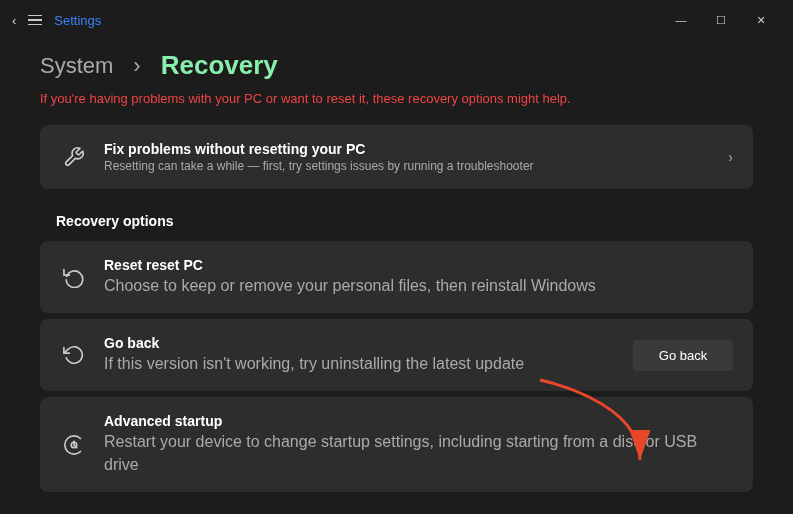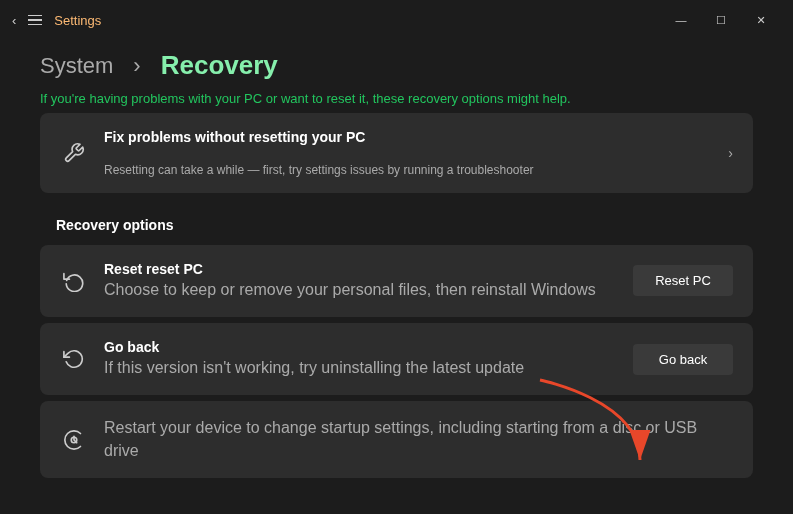--- a/index.html
+++ b/index.html
@@ -34,21 +34,21 @@
       gap: 3px;
     }
     .title-bar-hamburger span {
       display: block;
       width: 14px;
       height: 1.5px;
       background: #cccccc;
     }
     .title-bar-title {
       font-size: 13px;
-      color: #fdba74;
+      color: #3b82f6;
       flex: 1;
     }
     .title-bar-controls {
       display: flex;
       gap: 0;
       margin-left: auto;
     }
     .title-bar-btn {
       width: 40px;
       height: 32px;
@@ -81,42 +81,42 @@
       font-size: 22px;
       color: #aaaaaa;
     }
     .breadcrumb-current {
       font-size: 26px;
       font-weight: 600;
       color: #86efac;
     }
     .description {
       font-size: 13px;
-      color: #22c55e;
-      margin-bottom: 4px;
+      color: #ef4444;
+      margin-bottom: 16px;
       line-height: 1.5;
     }
     .fix-card {
       background: #2d2d2d;
       border-radius: 8px;
       padding: 16px 20px;
       display: flex;
       align-items: center;
       gap: 16px;
       margin-bottom: 24px;
       cursor: pointer;
     }
     .fix-card-text {
       flex: 1;
     }
     .fix-card-title {
       font-size: 14px;
       font-weight: 600;
       color: #ffffff;
-      margin-bottom: 18px;
+      margin-bottom: 2px;
     }
     .fix-card-subtitle {
       font-size: 12px;
       color: #aaaaaa;
     }
     .fix-card-arrow {
       font-size: 14px;
       color: #aaaaaa;
     }
     .section-title {
@@ -223,21 +223,20 @@
     <span class="option-icon">
       <svg width="22" height="22" viewBox="0 0 24 24" fill="none" stroke="#cccccc" stroke-width="1.8" stroke-linecap="round" stroke-linejoin="round">
         <polyline points="1 4 1 10 7 10"></polyline>
         <path d="M3.51 15a9 9 0 1 0 .49-3.54"></path>
       </svg>
     </span>
     <div class="option-text">
       <div class="option-title">Reset reset PC</div>
       <div class="option-subtitle">Choose to keep or remove your personal files, then reinstall Windows</div>
     </div>
-    <button class="option-btn">Reset PC</button>
   </div>
 
   <div class="option-card">
     <span class="option-icon">
       <svg width="22" height="22" viewBox="0 0 24 24" fill="none" stroke="#cccccc" stroke-width="1.8" stroke-linecap="round" stroke-linejoin="round">
         <polyline points="1 4 1 10 7 10"></polyline>
         <path d="M3.51 15a9 9 0 1 0 2.13-9.36L1 10"></path>
       </svg>
     </span>
     <div class="option-text">
@@ -249,20 +248,21 @@
 
   <div class="option-card">
     <span class="option-icon">
       <svg width="22" height="22" viewBox="0 0 24 24" fill="none" stroke="#cccccc" stroke-width="1.8" stroke-linecap="round" stroke-linejoin="round">
         <circle cx="12" cy="12" r="3"></circle>
         <path d="M19.07 4.93A10 10 0 0 0 12 2C6.48 2 2 6.48 2 12s4.48 10 10 10a10 10 0 0 0 7.07-2.93"></path>
         <path d="M12 8v4l3 3"></path>
       </svg>
     </span>
     <div class="option-text">
+      <div class="option-title">Advanced startup</div>
       <div class="option-subtitle">Restart your device to change startup settings, including starting from a disc or USB drive</div>
     </div>
   </div>
 </div>
 
 <svg class="arrow-overlay" style="position:absolute;top:370px;left:480px;width:200px;height:120px;pointer-events:none;" viewBox="0 0 200 120" fill="none" xmlns="http://www.w3.org/2000/svg">
   <defs>
     <marker id="arrowhead" markerWidth="10" markerHeight="7" refX="10" refY="3.5" orient="auto">
       <polygon points="0 0, 10 3.5, 0 7" fill="#e8472a"></polygon>
     </marker>

